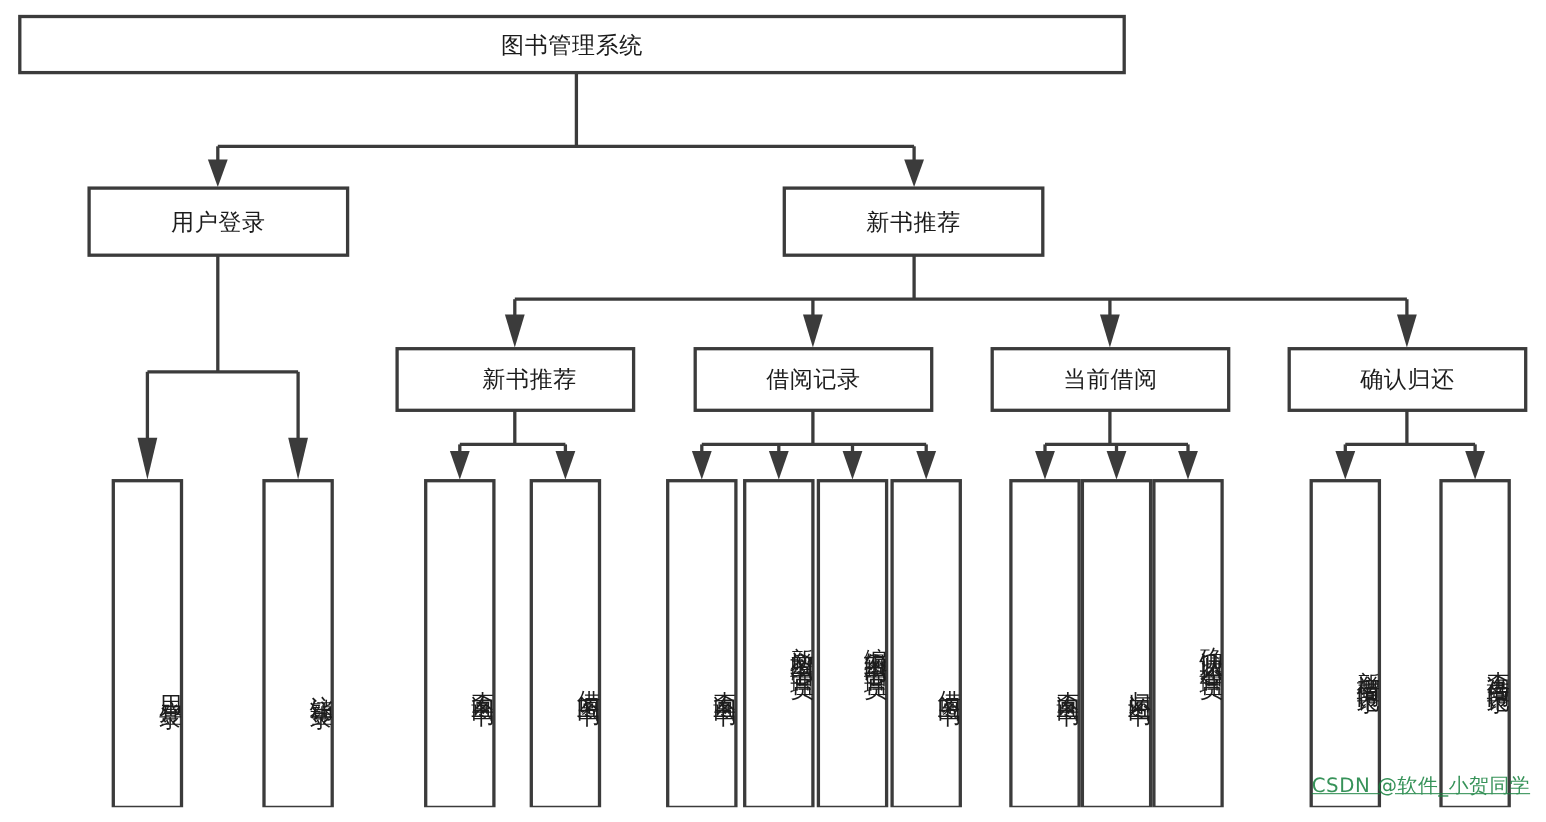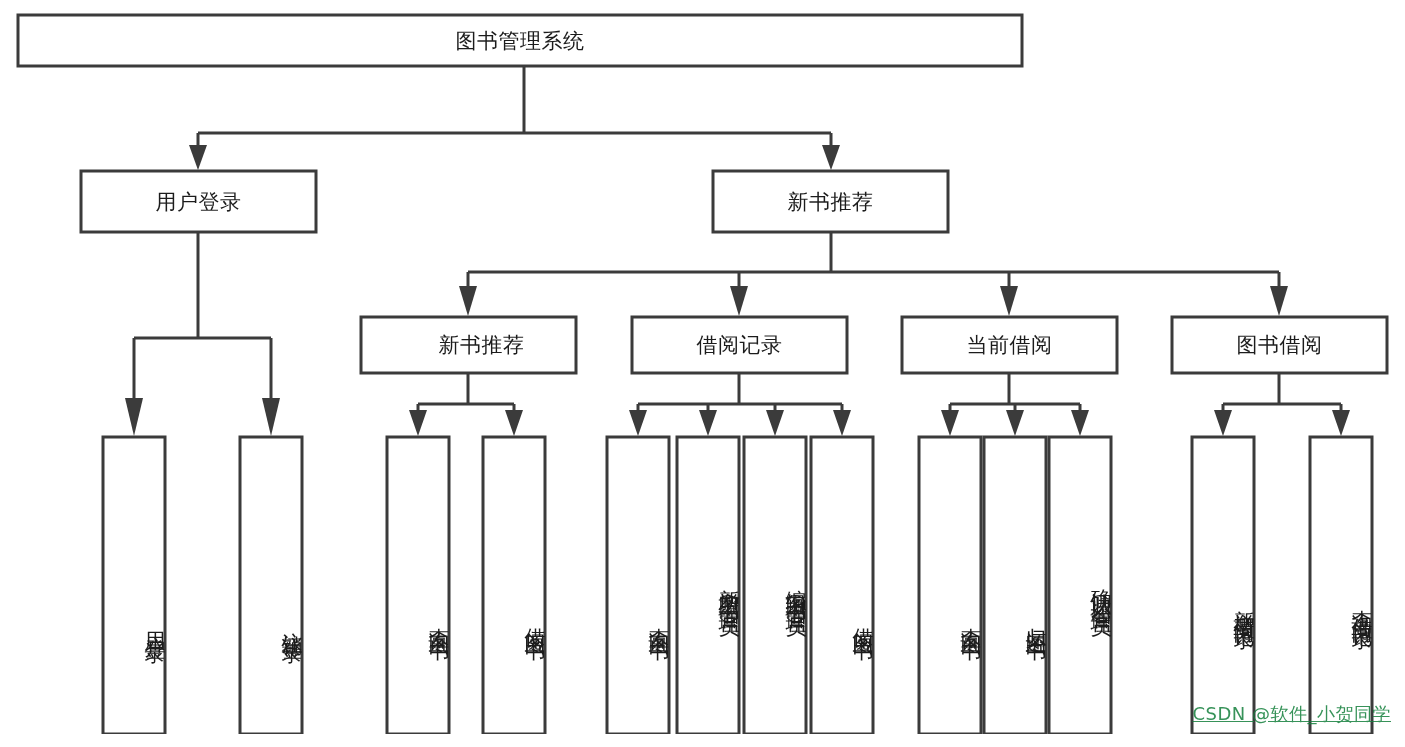--- a/index.html
+++ b/index.html
@@ -172,21 +172,21 @@
   </svg>
 
   <div class="node-label-h" style="left:18px; top:15px; width:1004px; height:51px;">图书管理系统</div>
 
   <div class="node-label-h" style="left:81px; top:171px; width:235px; height:61px;">用户登录</div>
   <div class="node-label-h" style="left:713px; top:171px; width:235px; height:61px;">新书推荐</div>
 
   <div class="node-label-h" style="left:361px; top:317px; width:215px; height:56px;margin-left:13px;">新书推荐</div>
   <div class="node-label-h" style="left:632px; top:317px; width:215px; height:56px;">借阅记录</div>
   <div class="node-label-h" style="left:902px; top:317px; width:215px; height:56px;">当前借阅</div>
-  <div class="node-label-h" style="left:1172px; top:317px; width:215px; height:56px;">图书借阅</div>
+  <div class="node-label-h" style="left:1172px; top:317px; width:215px; height:56px;">确认归还</div>
 
   <div class="node-label-v" style="left:103px; top:512px; width:62px; height:222px;">用户登录</div>
   <div class="node-label-v" style="left:240px; top:512px; width:62px; height:222px;">注销登录</div>
 
   <div class="node-label-v" style="left:387px; top:504px; width:62px; height:230px;">查询图书</div>
   <div class="node-label-v" style="left:483px; top:504px; width:62px; height:230px;">借阅图书</div>
 
   <div class="node-label-v" style="left:607px; top:504px; width:62px; height:230px;">查询图书</div>
   <div class="node-label-v" style="left:677px; top:445px; width:62px; height:289px;">新增图书（管理员）</div>
   <div class="node-label-v" style="left:744px; top:445px; width:62px; height:289px;">编辑图书（管理员）</div>

